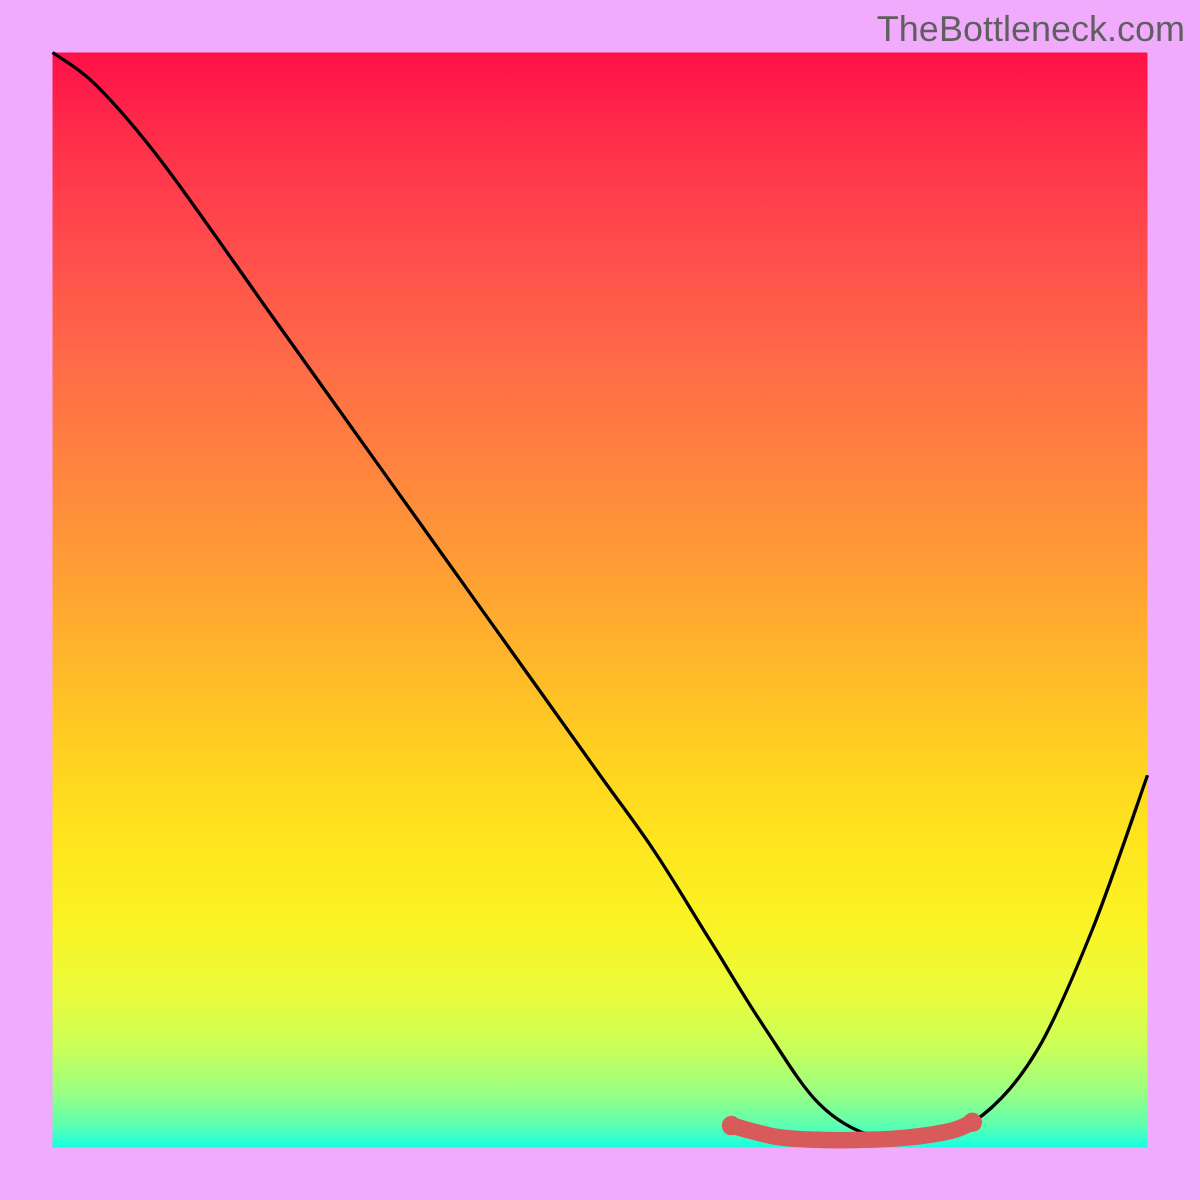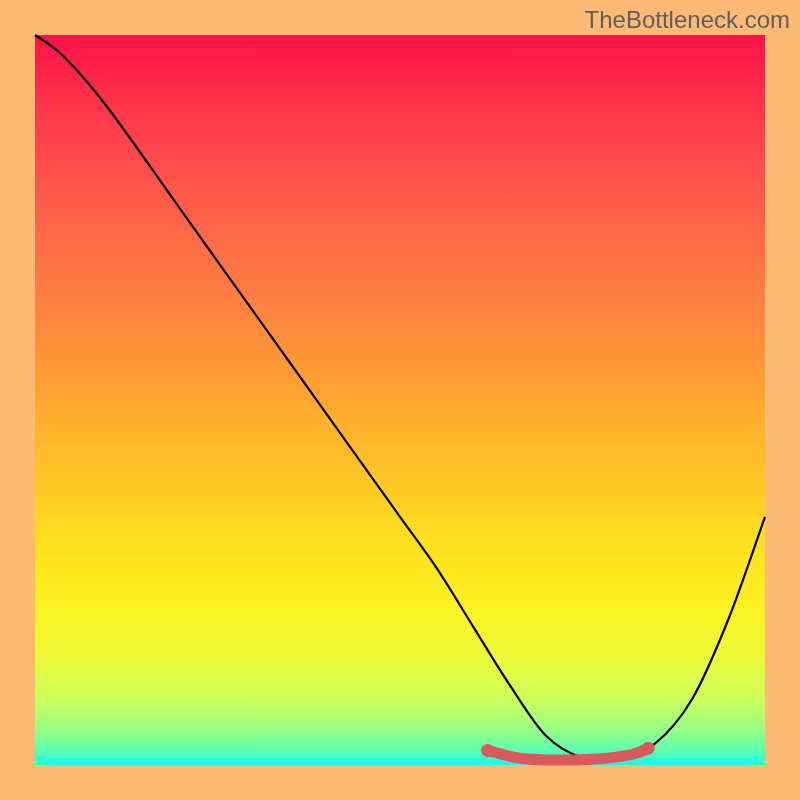--- a/index.html
+++ b/index.html
@@ -1,21 +1,21 @@
 <!DOCTYPE html>
 <html><head>
 <meta charset="utf-8">
 <style>
   * { margin: 0; padding: 0; box-sizing: border-box; }
   html, body { width: 800px; height: 800px; overflow: hidden; background: #000; }
   .container {
     position: relative;
     width: 800px;
     height: 800px;
-    background: #fdba74;
+    background: #f0abfc;
   }
   .watermark {
     position: absolute;
     top: 6px;
     right: 10px;
     color: #5f5f5f;
     font-family: Arial, sans-serif;
     font-size: 24px;
     font-weight: 500;
     letter-spacing: 0px;

